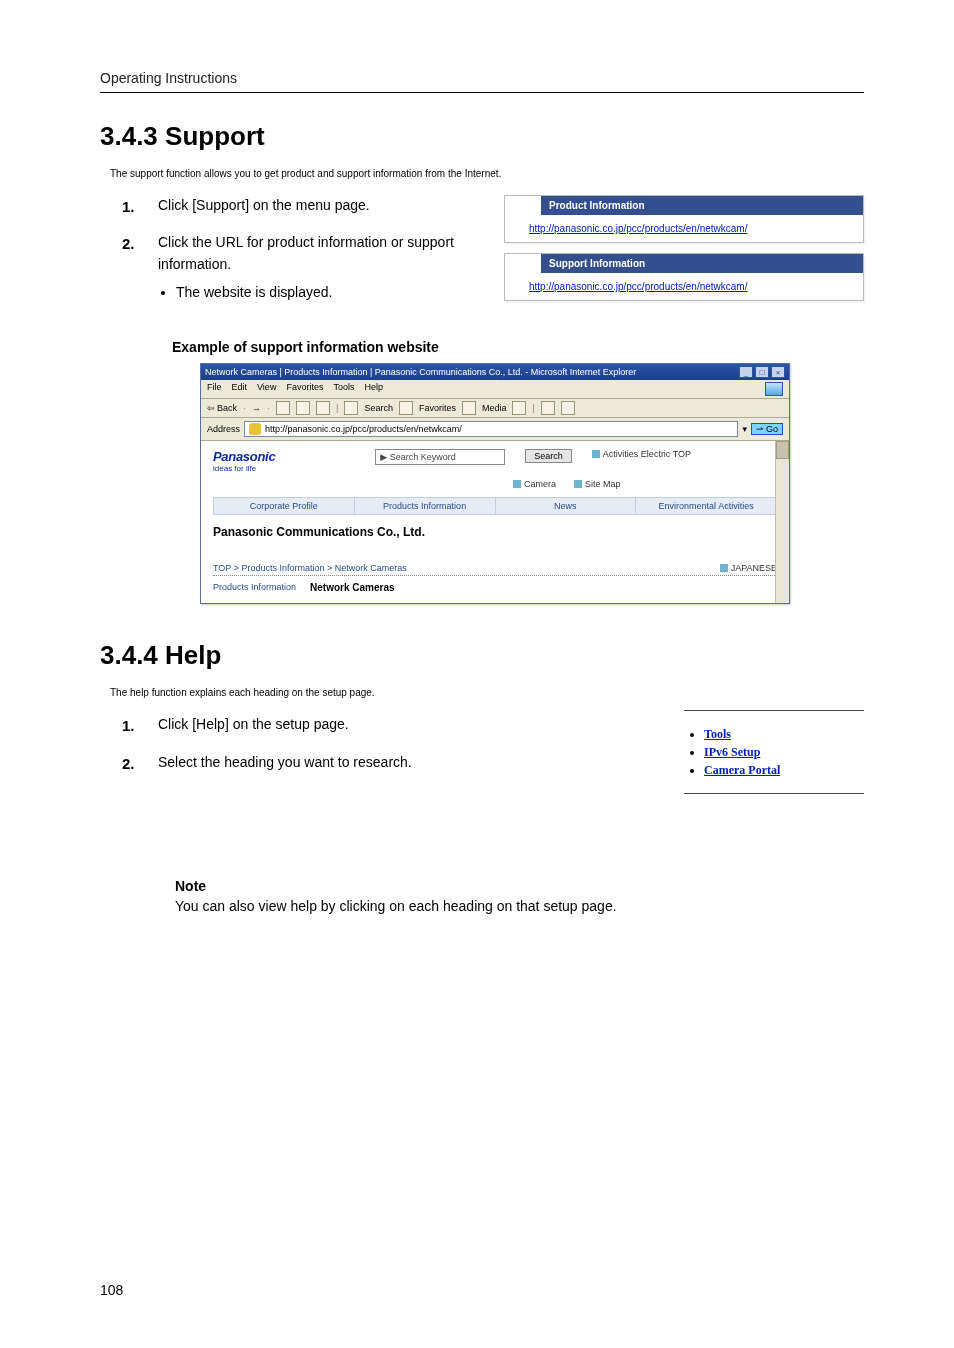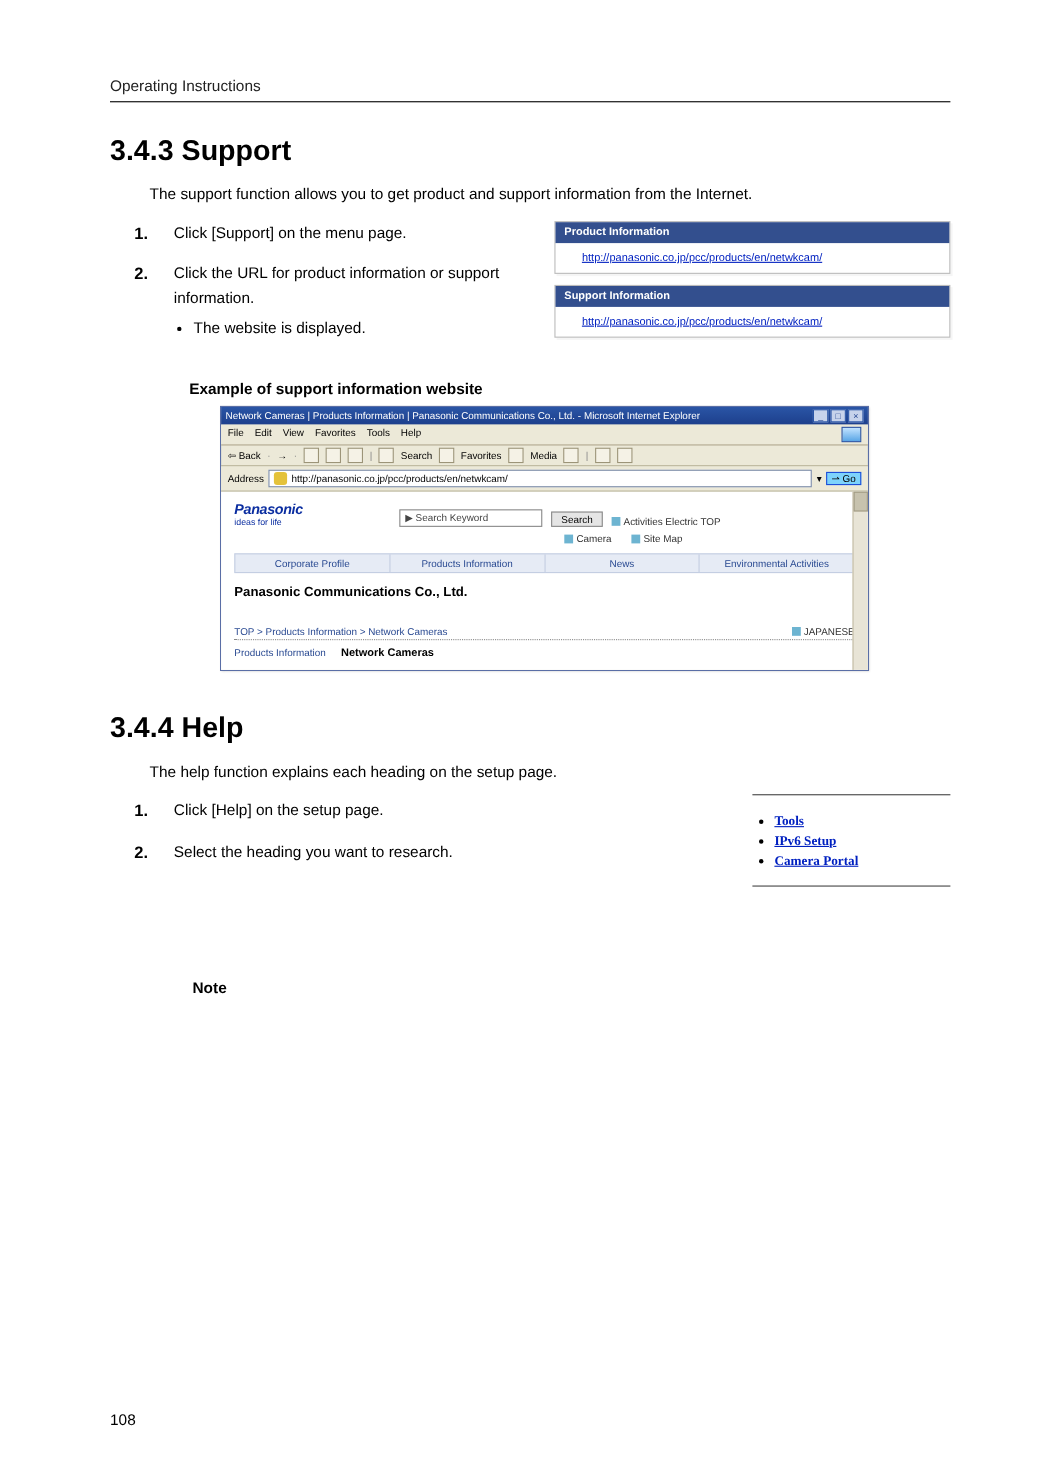--- a/index.html
+++ b/index.html
@@ -23,22 +23,22 @@
     border: none;
     border-top: 1px solid #000;
     margin-bottom: 28px;
   }
   .h2 {
     font-size: 26px;
     font-weight: bold;
     margin-bottom: 14px;
   }
   .body-text {
-    font-size: 14px;
-    margin-left: 36px;
+    font-size: 10px;
+    margin-left: 10px;
     margin-bottom: 14px;
     line-height: 1.5;
   }
   .cols {
     display: flex;
     gap: 22px;
     margin-left: 22px;
   }
   .left-col { flex: 1; }
   .right-col { flex: 1; }
@@ -73,20 +73,21 @@
     margin-bottom: 10px;
     font-size: 10px;
     box-shadow: 2px 2px 0 rgba(0,0,0,0.04);
   }
   .info-panel .bar {
     background: #334f8e;
     color: #fff;
     font-weight: bold;
     padding: 4px 8px;
     font-size: 10px;
+    margin-left: 36px;
   }
   .info-panel .link {
     padding: 8px 24px;
     color: #0020c0;
     text-decoration: underline;
     word-break: break-all;
   }
 
   .example-label {
     font-weight: bold;
@@ -170,21 +171,21 @@
   }
   .ie-page-scroll {
     position: absolute; right: 0; top: 0; bottom: 0;
     width: 14px; background: #e8e4d6;
     border-left: 1px solid #c3bda6;
   }
   .ie-page-scroll .thumb {
     position: absolute; top: 0; left: 0; right: 0; height: 18px;
     background: #c7c2ae; border: 1px solid #a39d85;
   }
-  .brand-row { display:flex; align-items:flex-end; gap:8px; }
+  .brand-row { display:flex; align-items:flex-start; gap:20px; }
   .brand {
     color: #0a2da0; font-weight: bold; font-size: 13px; font-style: italic;
     letter-spacing: -0.3px;
   }
   .brand-sub { font-size: 8px; color: #0a2da0; }
   .searchbox {
     border:1px solid #888; height:16px; width:130px; padding:0 4px; display:flex; align-items:center;
     font-size:9px; color:#444;
     margin-left: 80px;
   }
@@ -393,17 +394,18 @@
           <li><a>IPv6 Setup</a></li>
           <li><a>Camera Portal</a></li>
         </ul>
         <hr class="hr-help" style="margin-top:14px">
       </div>
     </div>
   </div>
 
   <div class="note-block">
     <div class="note-title">Note</div>
+    <div>You can also view help by clicking on each heading on that setup page.</div>
   </div>
 
 </div>
 
 <div class="pageno">108</div>
 
 </body></html>

